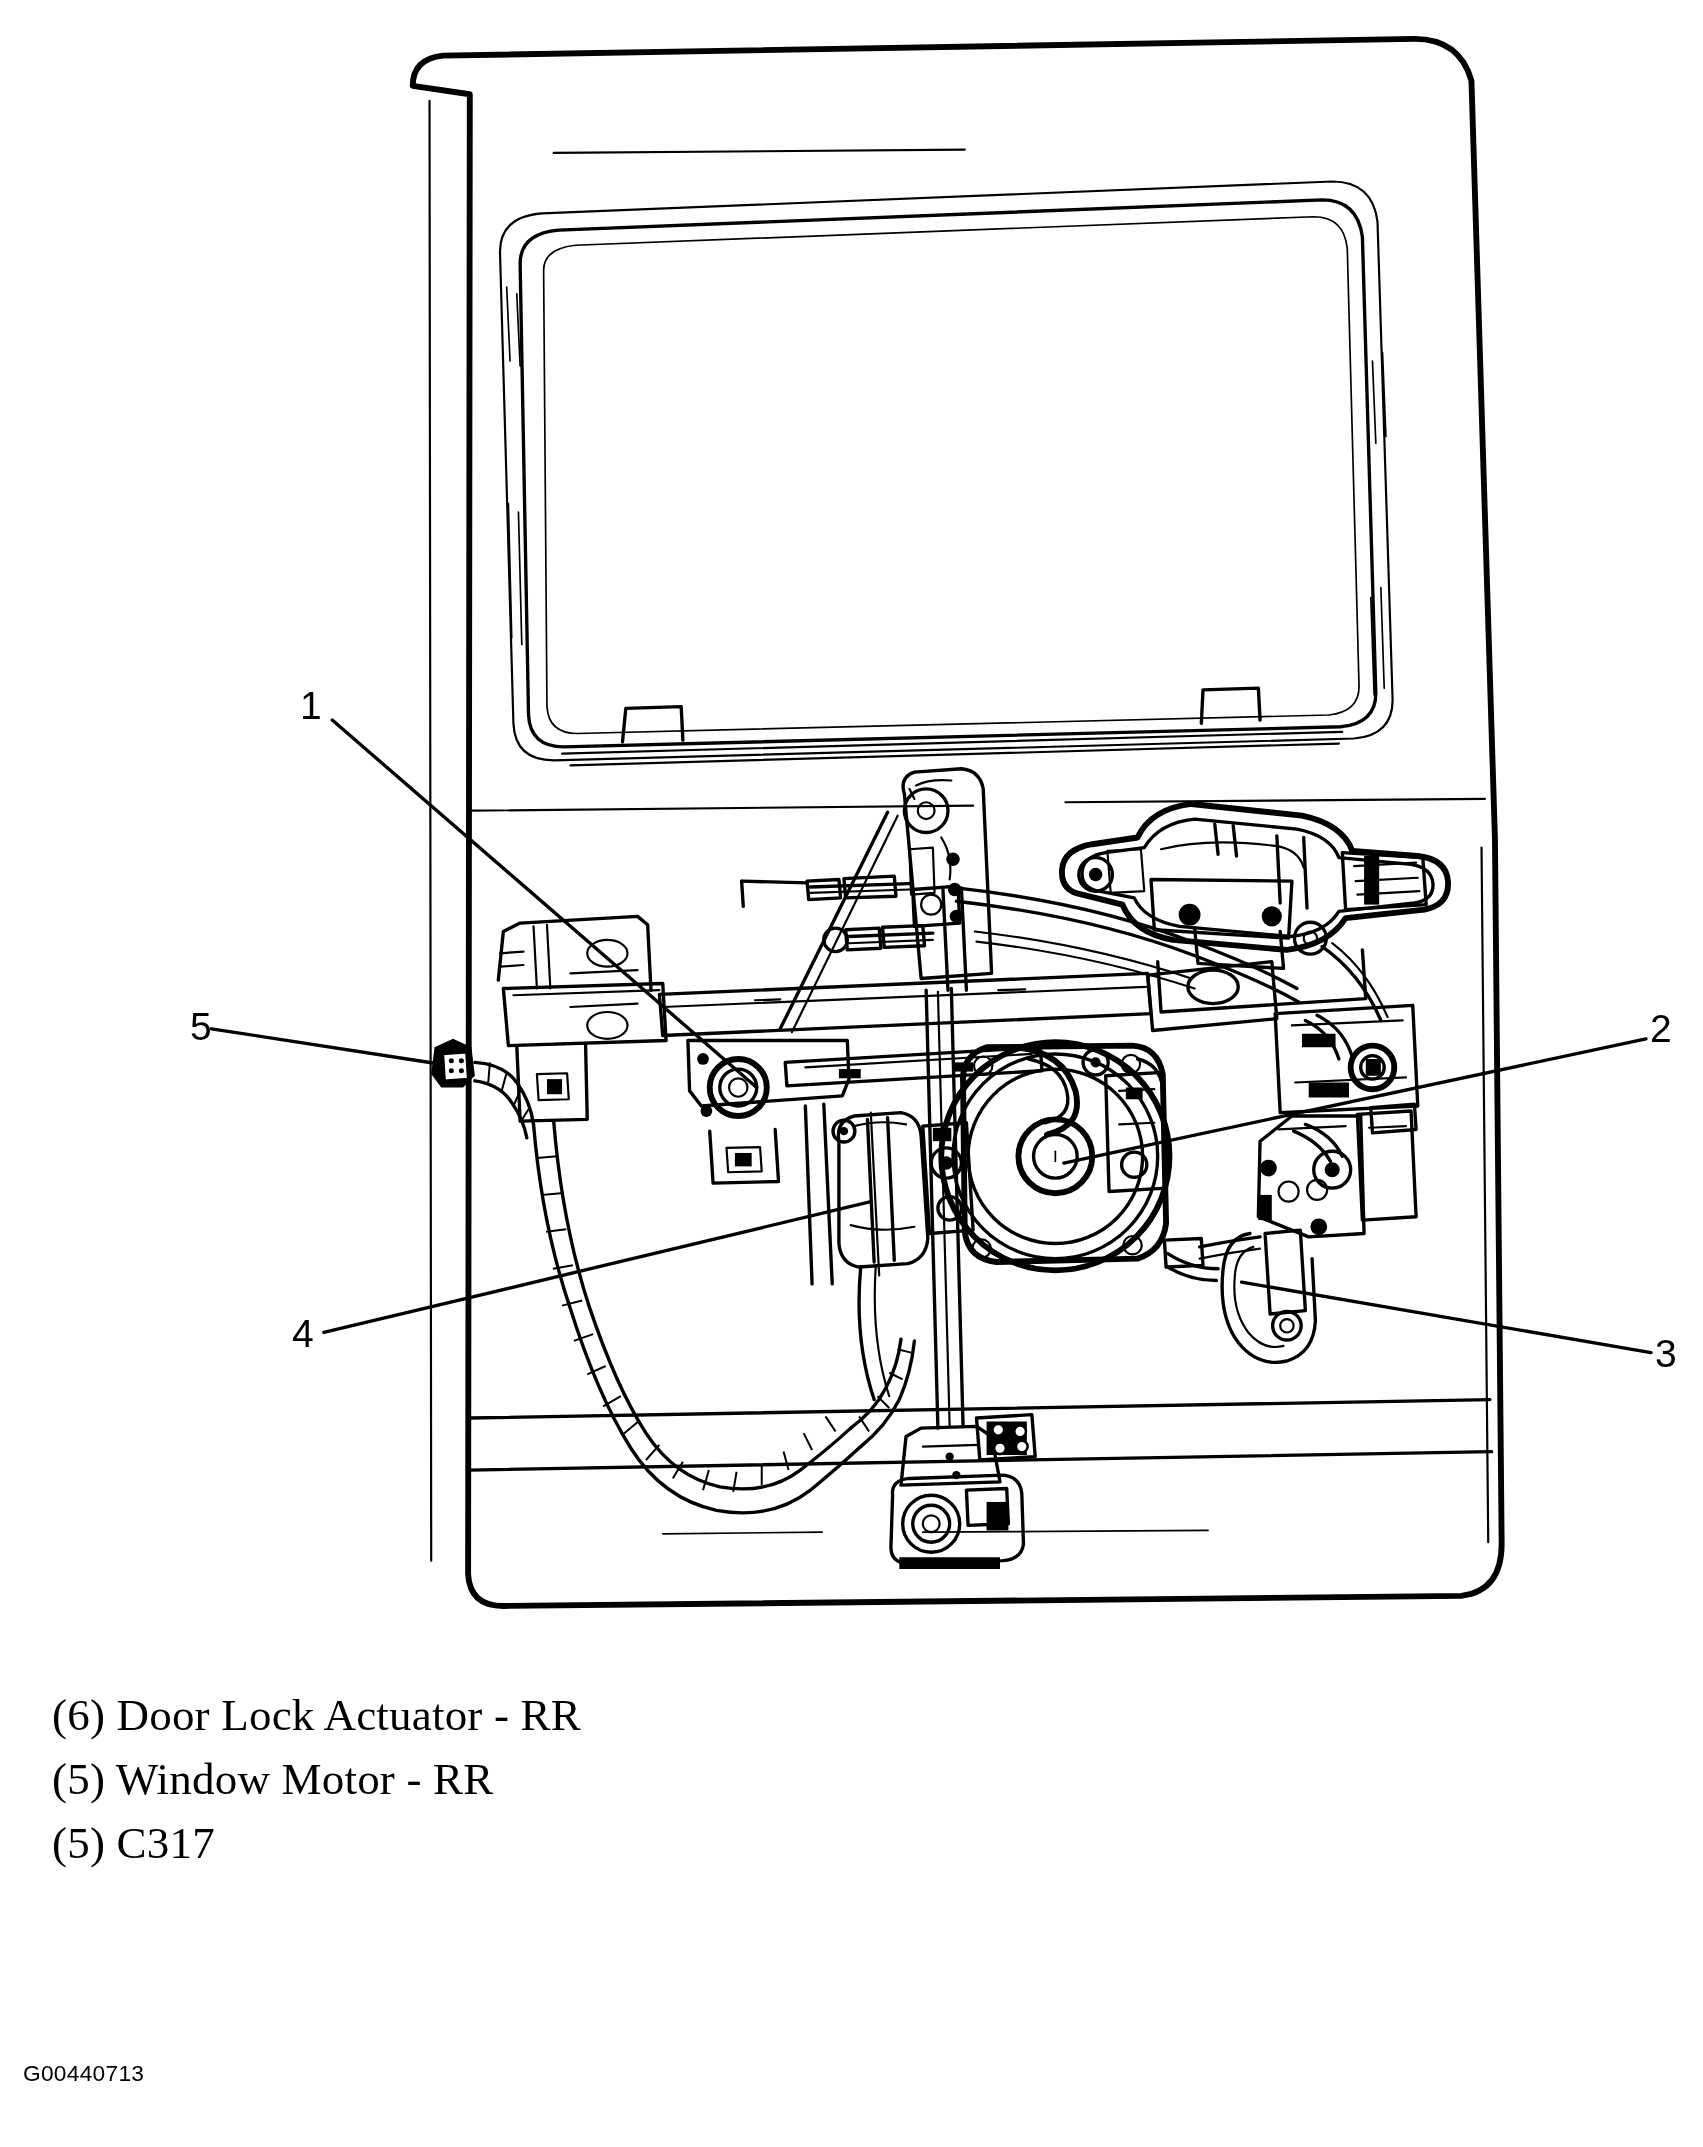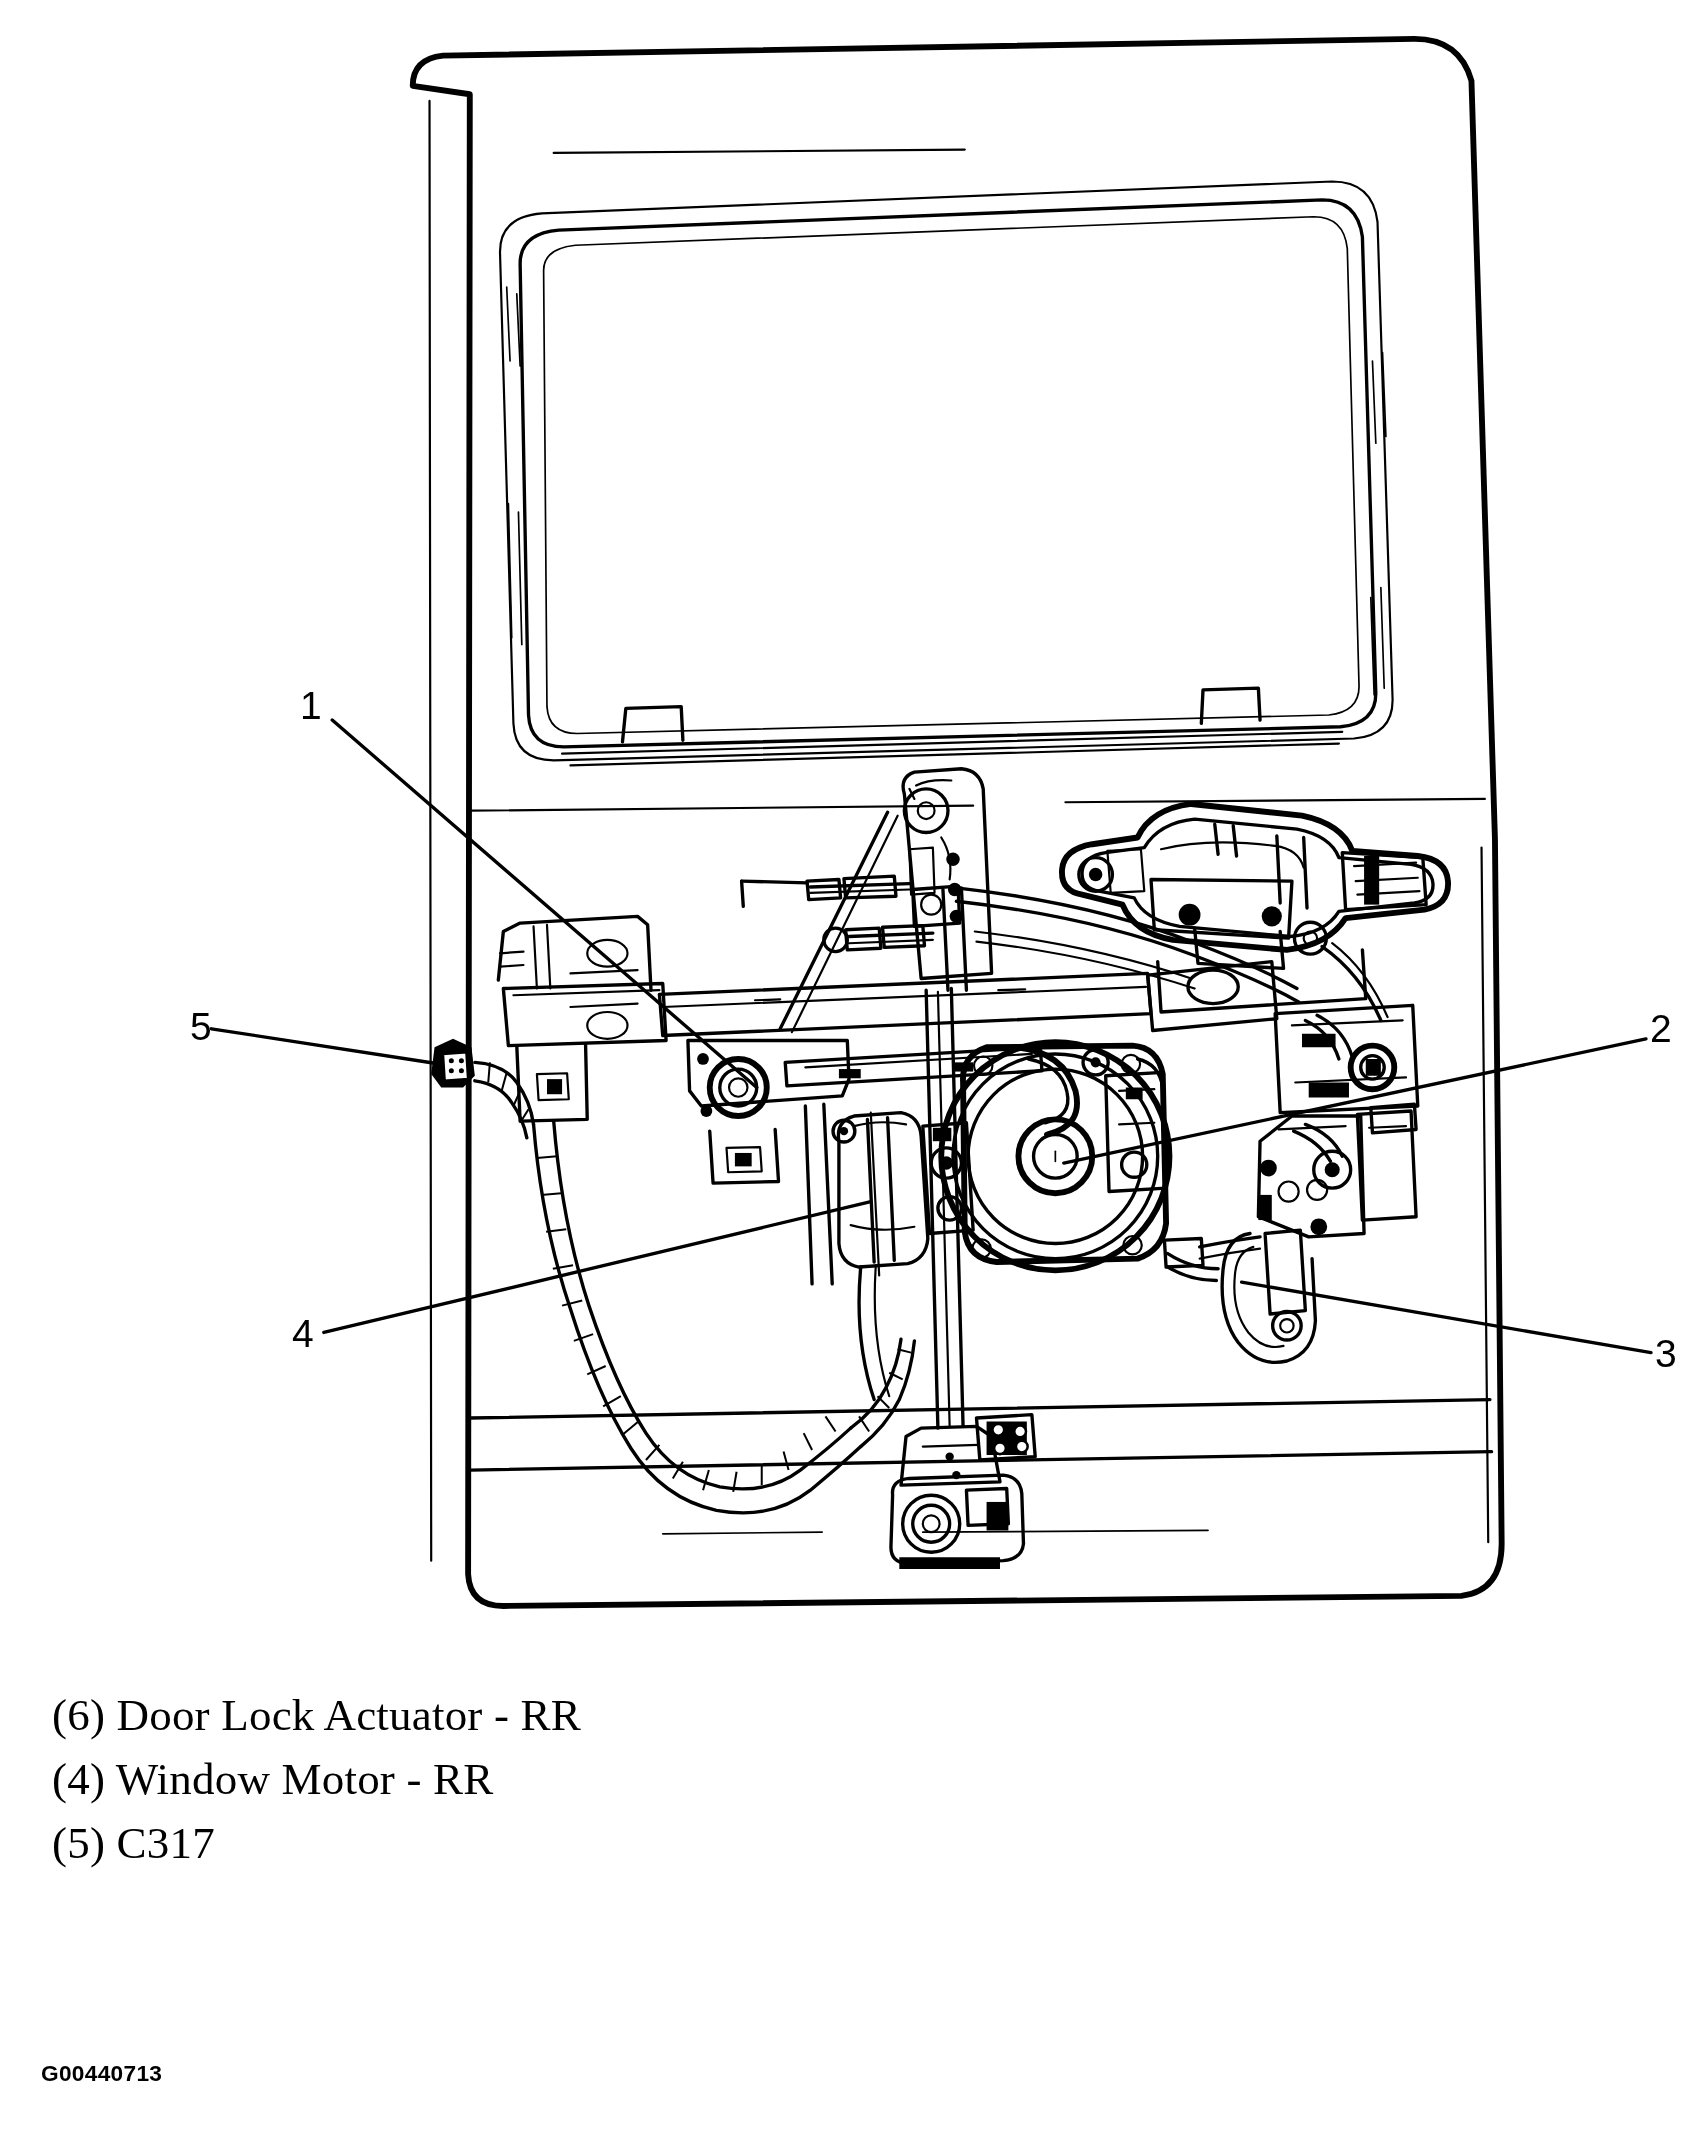--- a/index.html
+++ b/index.html
@@ -61,28 +61,27 @@
     font-family: "Liberation Serif", "DejaVu Serif", serif;
     font-size: 45px;
     line-height: 64px;
     color: #000000;
     white-space: nowrap;
     letter-spacing: 0.2px;
   }
 
   #plate-id {
     position: absolute;
-    left: 41px;
+    left: 23px;
     top: 2060px;
     font-family: "Liberation Sans", "DejaVu Sans", sans-serif;
     font-size: 22.7px;
     color: #000000;
     letter-spacing: 0.3px;
     white-space: nowrap;
-    font-weight: bold;
   }
 </style>
 </head>
 <body>
 
 <div id="figure-stage">
 <svg viewBox="0 0 2030 1990" xmlns="http://www.w3.org/2000/svg">
 
   <g>
 
@@ -548,18 +547,18 @@
 <div class="callout-num" style="left:1650px; top:1009px;">2</div>
 
 <div class="callout-num" style="left:1655px; top:1334px;">3</div>
 
 <div class="callout-num" style="left:292px; top:1314px;">4</div>
 
 <div class="callout-num" style="left:190px; top:1007px;">5</div>
 
 <div id="legend">
   <div class="legend-row">(6) Door Lock Actuator - RR</div>
-  <div class="legend-row">(4) Window Motor - RR</div>
+  <div class="legend-row">(5) Window Motor - RR</div>
   <div class="legend-row">(5) C317</div>
 </div>
 
 <div id="plate-id">G00440713</div>
 
 
 </body></html>

